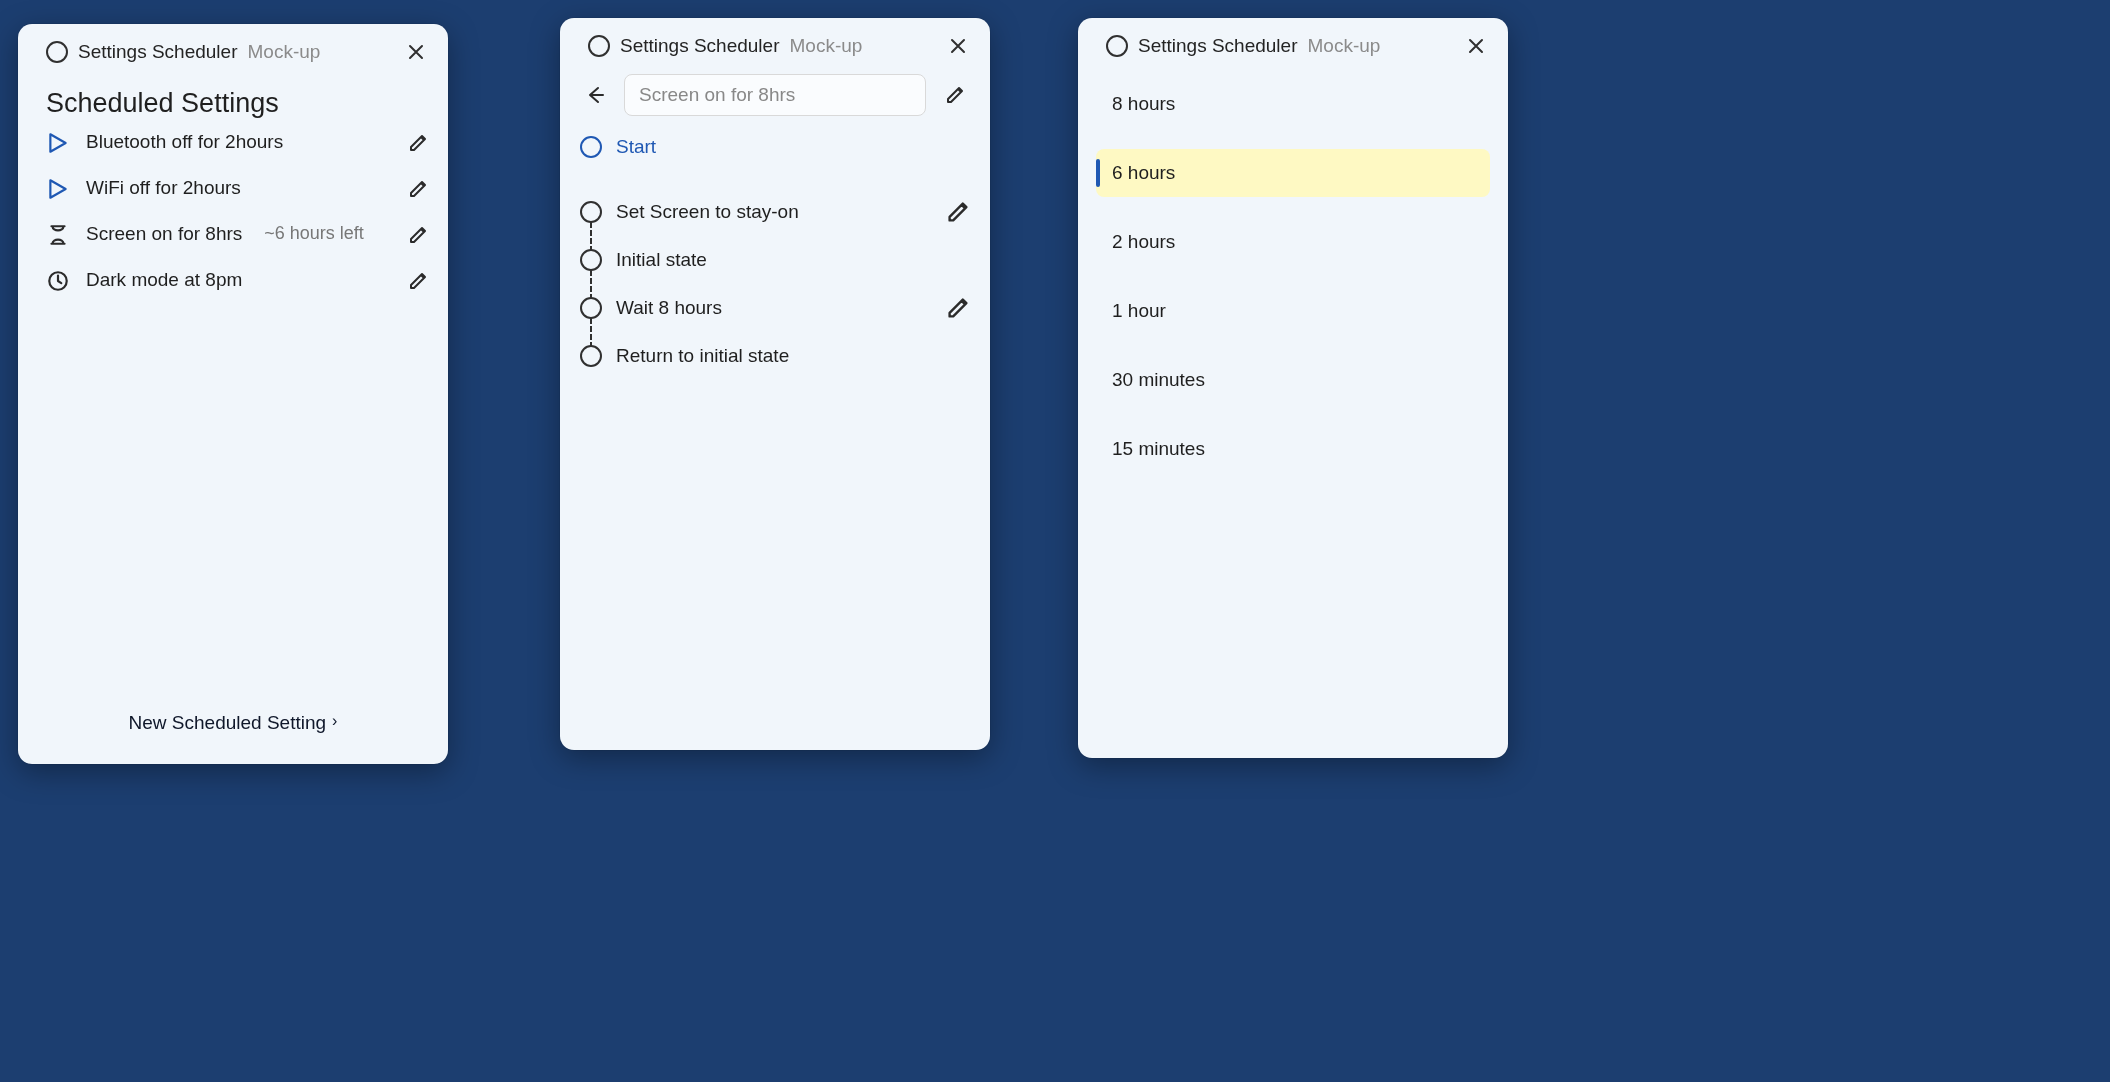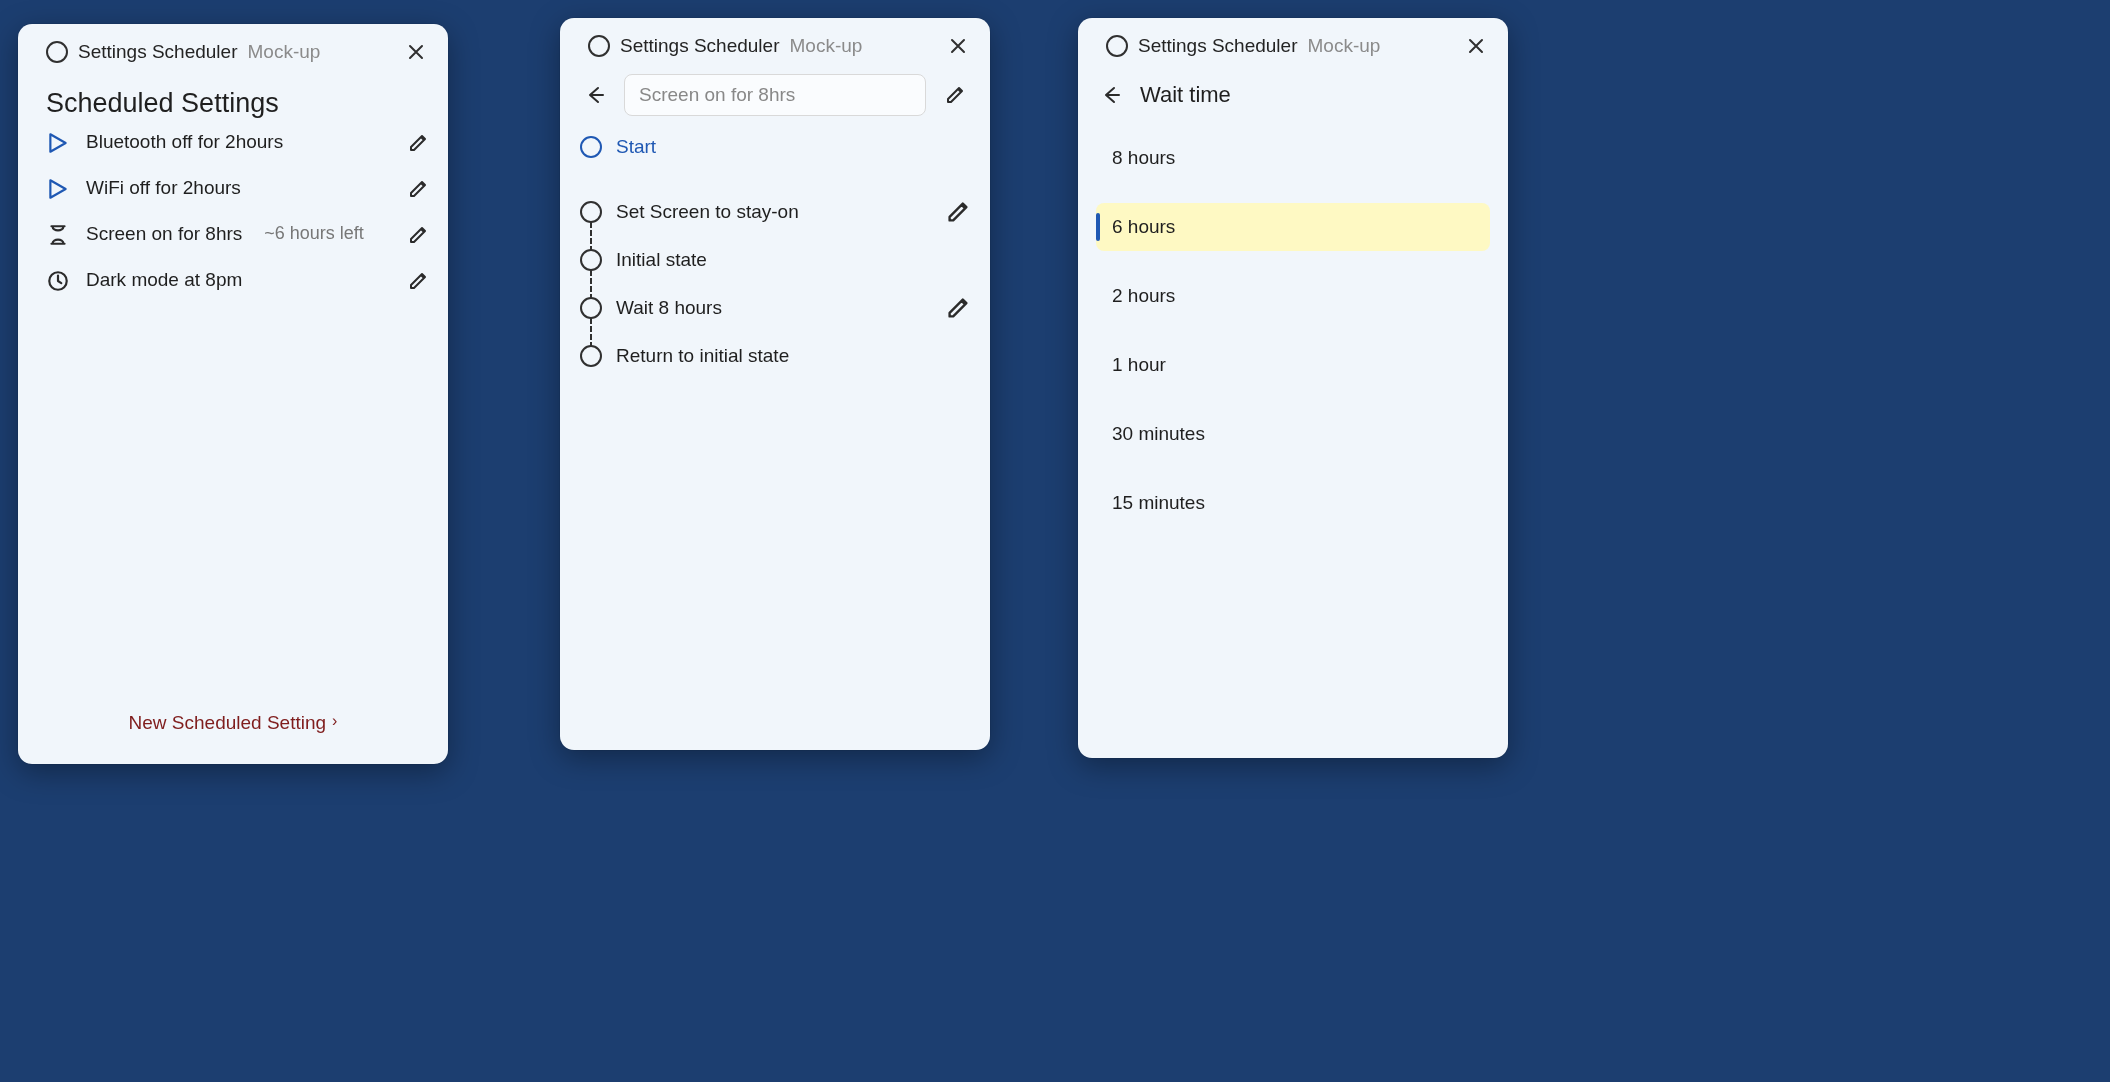--- a/index.html
+++ b/index.html
@@ -93,21 +93,21 @@
       display:flex;align-items:center;justify-content:center;
       cursor:pointer;
       color:#2b2b2b;
     }
     .row .edit svg, .edit-btn svg, .back-btn svg { width:20px; height:20px; }
 
     .footer-link {
       margin-top: auto;
       padding: 0 0 30px 0;
       text-align: center;
-      color: #7f1d1d;
+      color: #0f172a;
       font-size: 19px;
       font-weight: 400;
       display:flex;
       align-items:flex-start;
       justify-content:center;
       gap:6px;
       cursor:pointer;
     }
     .footer-link .chev { font-size: 16px; }
 
@@ -379,28 +379,20 @@
     <span class="title">Settings Scheduler</span>
     <span class="subtitle">Mock-up</span>
     <div class="spacer"></div>
     <div class="close">
         <svg viewBox="0 0 16 16">
           <use href="#svg-close"></use>
         </svg>
       </div>
   </div>
 
-  <div class="c-header">
-    <div class="back-btn">
-        <svg viewBox="0 0 20 20">
-          <use href="#svg-back"></use>
-        </svg>
-      </div>
-    <span class="title">Wait time</span>
-  </div>
 
   <div class="options">
     <div class="option">8 hours</div>
     <div class="option selected">6 hours</div>
     <div class="option">2 hours</div>
     <div class="option">1 hour</div>
     <div class="option">30 minutes</div>
     <div class="option">15 minutes</div>
   </div>
 </div>

